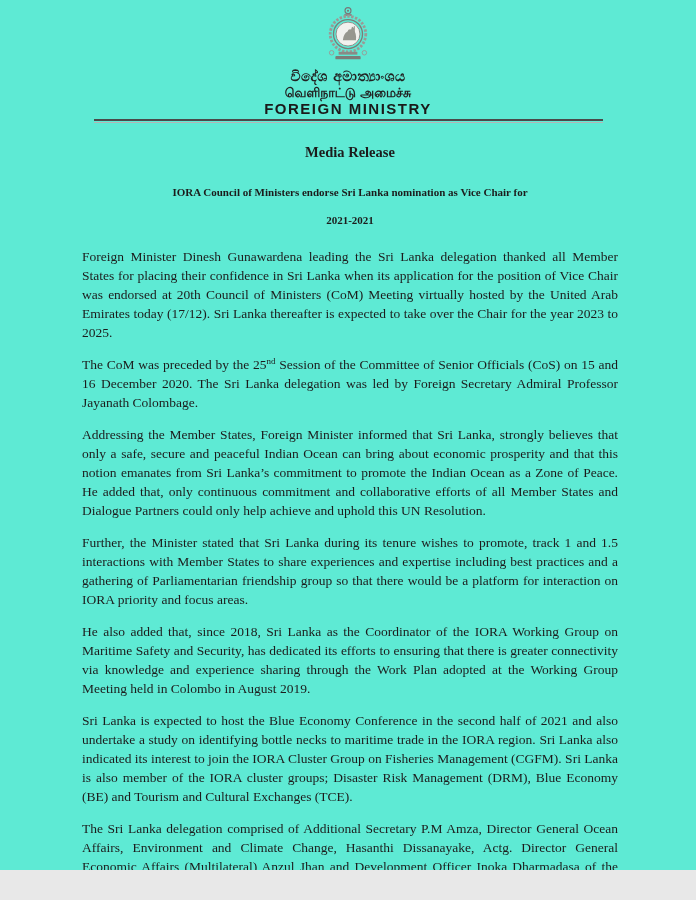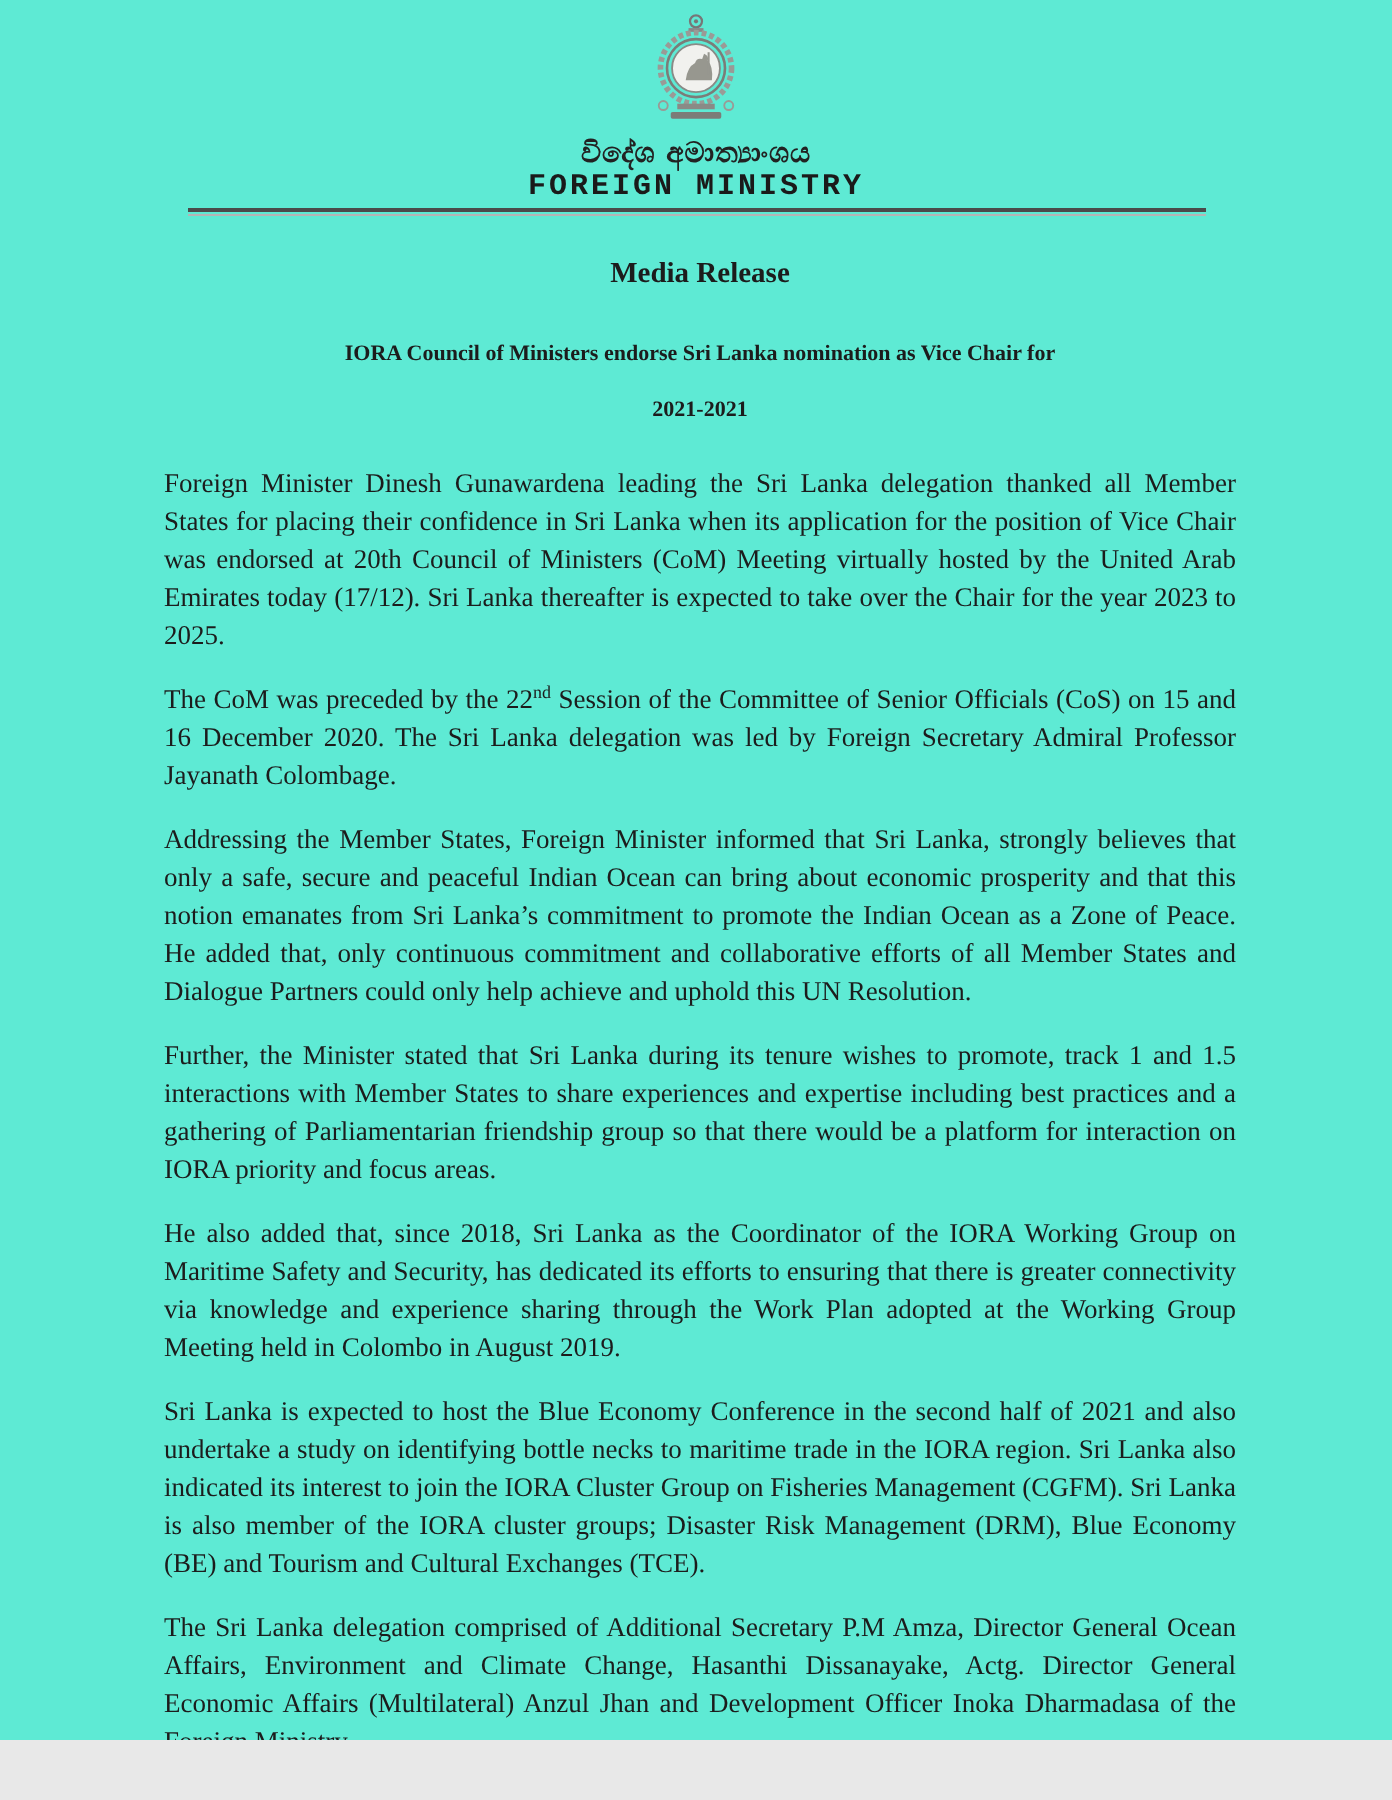--- a/index.html
+++ b/index.html
@@ -38,21 +38,21 @@
     color: #222;
   }
   .ministry-tamil {
     font-family: "DejaVu Sans", sans-serif;
     font-size: 12.5px;
     font-weight: bold;
     line-height: 16px;
     color: #222;
   }
   .ministry-english {
-    font-family: Liberation Mono, monospace;
+    font-family: Liberation Sans, sans-serif;
     font-size: 15px;
     font-weight: bold;
     letter-spacing: 1.5px;
     line-height: 16px;
     color: #1a1a1a;
   }
   .address-line {
     font-family: "DejaVu Sans", sans-serif;
     font-size: 8px;
     font-weight: bold;
@@ -125,37 +125,38 @@
         <rect x="36.2" y="21.5" width="1.1" height="12" fill="#97978f"></rect>
 
         <circle cx="12.5" cy="50" r="2.4" fill="none" stroke="#9a9a96" stroke-width="1"></circle>
         <circle cx="47.5" cy="50" r="2.4" fill="none" stroke="#9a9a96" stroke-width="1"></circle>
 
         <rect x="20" y="49" width="20" height="3" fill="#8a8a86"></rect>
         <rect x="16.5" y="53.4" width="27" height="3.6" rx="1" fill="#7c7c78"></rect>
       </svg>
     </span>
     <div class="ministry-sinhala">විදේශ අමාත්‍යාංශය</div>
+    <div class="ministry-tamil">வெளிநாட்டு அமைச்சு</div>
     <div class="ministry-english">FOREIGN MINISTRY</div>
     <hr class="letterhead-rule">
   </div>
 
   <div class="release">
 
     <div class="kicker">Media Release</div>
 
     <div class="title">
       <div class="title-line">IORA Council of Ministers endorse Sri Lanka nomination as Vice Chair for</div>
       <div class="title-line">2021-2021</div>
     </div>
 
     <div class="body-text">
       <p class="para">Foreign Minister Dinesh Gunawardena leading the Sri Lanka delegation thanked all Member States for placing their confidence in Sri Lanka when its application for the position of Vice Chair was endorsed at 20th Council of Ministers (CoM) Meeting virtually hosted by the United Arab Emirates today (17/12). Sri Lanka thereafter is expected to take over the Chair for the year 2023 to 2025.</p>
 
-      <p class="para"><span>The CoM was preceded by the 22</span><sup>nd</sup><span> Session of the Committee of Senior Officials (CoS) on 15 and 16 December 2020. The Sri Lanka delegation was led by Foreign Secretary Admiral Professor Jayanath Colombage.</span></p>
+      <p class="para"><span>The CoM was preceded by the 25</span><sup>nd</sup><span> Session of the Committee of Senior Officials (CoS) on 15 and 16 December 2020. The Sri Lanka delegation was led by Foreign Secretary Admiral Professor Jayanath Colombage.</span></p>
 
       <p class="para">Addressing the Member States, Foreign Minister informed that Sri Lanka, strongly believes that only a safe, secure and peaceful Indian Ocean can bring about economic prosperity and that this notion emanates from Sri Lanka’s commitment to promote the Indian Ocean as a Zone of Peace. He added that, only continuous commitment and collaborative efforts of all Member States and Dialogue Partners could only help achieve and uphold this UN Resolution.</p>
 
       <p class="para">Further, the Minister stated that Sri Lanka during its tenure wishes to promote, track 1 and 1.5 interactions with Member States to share experiences and expertise including best practices and a gathering of Parliamentarian friendship group so that there would be a platform for interaction on IORA priority and focus areas.</p>
 
       <p class="para">He also added that, since 2018, Sri Lanka as the Coordinator of the IORA Working Group on Maritime Safety and Security, has dedicated its efforts to ensuring that there is greater connectivity via knowledge and experience sharing through the Work Plan adopted at the Working Group Meeting held in Colombo in August 2019.</p>
 
       <p class="para">Sri Lanka is expected to host the Blue Economy Conference in the second half of 2021 and also undertake a study on identifying bottle necks to maritime trade in the IORA region. Sri Lanka also indicated its interest to join the IORA Cluster Group on Fisheries Management (CGFM). Sri Lanka is also member of the IORA cluster groups; Disaster Risk Management (DRM), Blue Economy (BE) and Tourism and Cultural Exchanges (TCE).</p>
 
       <p class="para">The Sri Lanka delegation comprised of Additional Secretary P.M Amza, Director General Ocean Affairs, Environment and Climate Change, Hasanthi Dissanayake, Actg. Director General Economic Affairs (Multilateral) Anzul Jhan and Development Officer Inoka Dharmadasa of the Foreign Ministry.</p>

